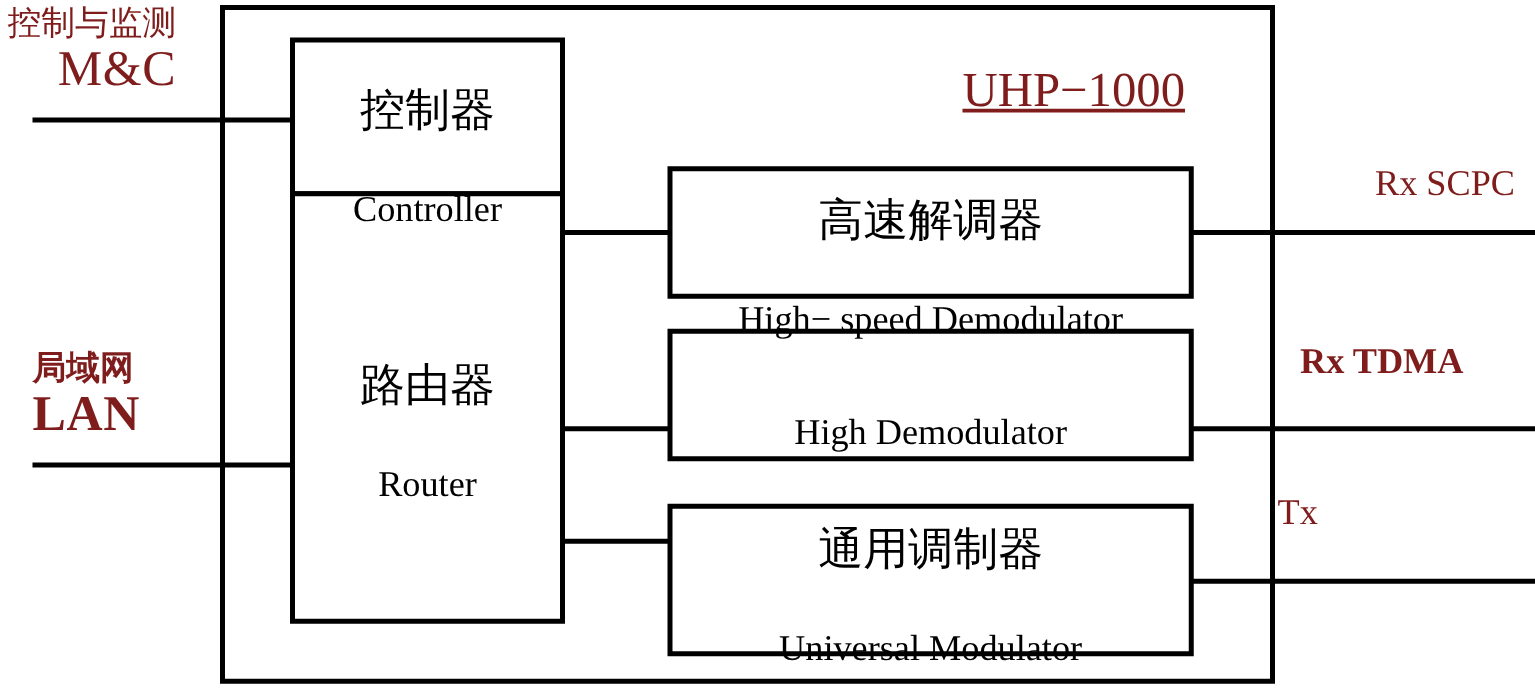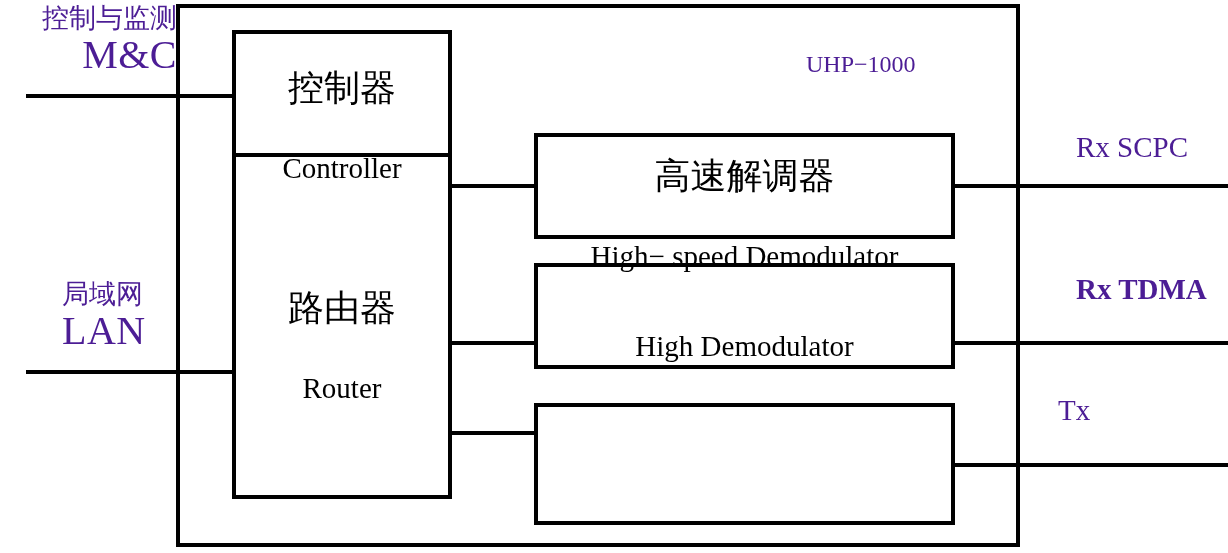--- a/index.html
+++ b/index.html
@@ -20,33 +20,32 @@
     position: absolute;
     left: 0;
     top: 0;
     width: 1228px;
     height: 553px;
   }
   .lbl {
     position: absolute;
     white-space: nowrap;
     line-height: 1.08;
-    color: #4c1d95;
-    margin-left: 36px;
+    color: #7f1d1d;
   }
   .blocklabel {
     position: absolute;
     text-align: center;
     line-height: 1.12;
     color: #000;
   }
   .blocklabel .cn { font-size: 36px; display: block; }
   .blocklabel .en { font-size: 29px; display: block; margin-top: 44px; }
   .sidelabel { font-size: 29px; }
-  .title { font-size: 24px; }
+  .title { font-size: 39px; text-decoration: underline; }
   .left-stack { text-align: left; }
   .left-stack .cn { font-size: 27px; display: block; }
   .left-stack .en { font-size: 40px; display: block; letter-spacing: .5px; text-align: right; }
 </style>
 </head>
 <body>
 
 <div id="diagram-root">
 
   <svg class="layer" viewBox="0 0 1228 553">
@@ -83,21 +82,21 @@
     </g>
   </svg>
 
   <div class="lbl title" style="left:770px; top:52px;">UHP−1000</div>
 
   <div class="lbl left-stack" style="left:6px; top:4px;">
     <span class="cn">控制与监测</span>
     <span class="en" style="padding-left:32px;">M&amp;C</span>
   </div>
 
-  <div class="lbl left-stack" style="left:26px; top:280px;">
+  <div class="lbl left-stack" style="left:26px; top:280px;font-weight:bold;">
     <span class="cn">局域网</span>
     <span class="en">LAN</span>
   </div>
 
   <div class="blocklabel" style="left:234px; top:68px; width:216px;">
     <span class="cn">控制器</span>
     <span class="en">Controller</span>
   </div>
 
   <div class="blocklabel" style="left:234px; top:288px; width:216px;">
@@ -107,20 +106,24 @@
 
   <div class="blocklabel" style="left:536px; top:156px; width:417px;">
     <span class="cn">高速解调器</span>
     <span class="en">High− speed Demodulator</span>
   </div>
 
   <div class="blocklabel" style="left:536px; top:286px; width:417px;">
     <span class="en">High Demodulator</span>
   </div>
 
+  <div class="blocklabel" style="left:536px; top:419px; width:417px;">
+    <span class="cn">通用调制器</span>
+    <span class="en">Universal Modulator</span>
+  </div>
 
-  <div class="lbl sidelabel" style="left:1040px; top:132px;">Rx SCPC</div>
+  <div class="lbl sidelabel" style="left:1100px; top:132px;">Rx SCPC</div>
 
   <div class="lbl sidelabel" style="left:1040px; top:274px;font-weight:bold;">Rx TDMA</div>
 
   <div class="lbl sidelabel" style="left:1022px; top:395px;">Tx</div>
 
 </div>
 
 </body></html>

